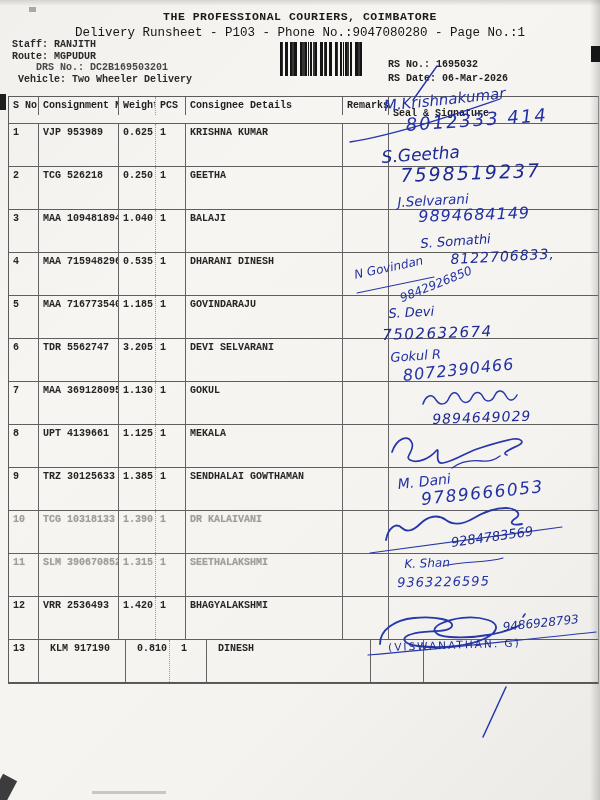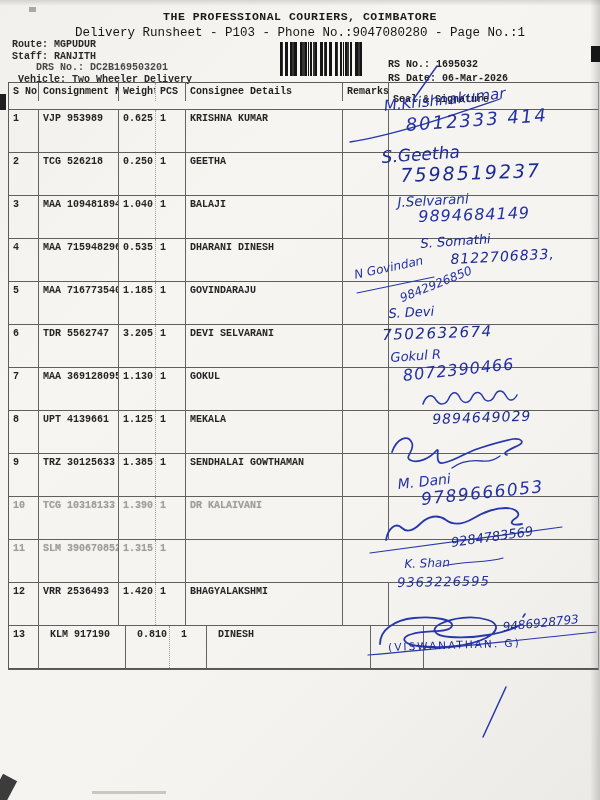--- a/index.html
+++ b/index.html
@@ -15,21 +15,21 @@
   .info-left .ln{white-space:pre;}
   .info-left .ln:nth-child(3){color:#4a4a4a;text-align:center;}
   .info-left .ln:nth-child(4){padding-left:6px;text-align:right;}
   .info-right{position:absolute;top:42px;left:388px;font-size:10px;font-weight:bold;color:#222;line-height:14px;margin-top:16px;}
   .barcode{position:absolute;left:280px;top:42px;width:83px;height:34px;background-color:#f7f6f3;
            background-image:
              repeating-linear-gradient(90deg,#141414 0 2px,rgba(0,0,0,0) 2px 5px),
              repeating-linear-gradient(90deg,#141414 0 1px,rgba(0,0,0,0) 1px 7px),
              repeating-linear-gradient(90deg,rgba(20,20,20,.85) 0 3px,rgba(0,0,0,0) 3px 11px);}
   
-  .tbl{position:absolute;left:8px;top:82px;width:589px;border:1px solid #5c5c5c;border-right-color:#8a8a8a;}
+  .tbl{position:absolute;left:8px;top:96px;width:589px;border:1px solid #5c5c5c;border-right-color:#8a8a8a;}
   .trow{display:grid;grid-template-columns:30px 80px 37px 30px 157px 46px auto;border-bottom:1px solid #5f5f5f;}
   .trow:last-child{border-bottom:1px solid #565656;gap:7px;}
   .tcell{border-right:1px solid #646464;padding:2px 3px 0 4px;font-size:10px;font-weight:bold;
          color:#252525;white-space:nowrap;overflow:hidden;}
   .tcell.c-weight{border-right:1px dotted #9b9b9b;}
   .tcell:last-child{border-right:none;}
   .thead-row .tcell{font-size:10px;color:#1f1f1f;padding-top:3px;height:15px;}
   .thead-row .c-sig{margin-top:8px;}
   .body-row{height:42px;}
   .body-row .tcell{padding-top:3px;}
@@ -58,22 +58,22 @@
 
 <div class="page">
 
   <div class="top-shade"></div>
   <div class="edge-shade"></div>
 
   <div class="doc-title">THE PROFESSIONAL COURIERS, COIMBATORE</div>
   <div class="doc-subtitle">Delivery Runsheet - P103 - Phone No.:9047080280 - Page No.:1</div>
 
   <div class="info-left">
+    <div class="ln">Staff: RANJITH</div>
     <div class="ln">Route: MGPUDUR</div>
-    <div class="ln">Staff: RANJITH</div>
     <div class="ln">DRS No.: DC2B169503201</div>
     <div class="ln">Vehicle: Two Wheeler Delivery</div>
   </div>
 
   <div class="barcode"></div>
 
   <div class="info-right">
     <div>RS No.: 1695032</div>
     <div>RS Date: 06-Mar-2026</div>
   </div>
@@ -176,20 +176,21 @@
         <div class="tcell c-pcs">1</div>
         <div class="tcell c-consignee">DR KALAIVANI</div>
         <div class="tcell c-remarks"></div>
         <div class="tcell c-sig"></div>
       </div>
       <div class="trow body-row row-faded">
         <div class="tcell c-sno">11</div>
         <div class="tcell c-consignment">SLM 390670852</div>
         <div class="tcell c-weight">1.315</div>
         <div class="tcell c-pcs">1</div>
+        <div class="tcell c-consignee">SEETHALAKSHMI</div>
         <div class="tcell c-remarks"></div>
         <div class="tcell c-sig"></div>
       </div>
       <div class="trow body-row">
         <div class="tcell c-sno">12</div>
         <div class="tcell c-consignment">VRR 2536493</div>
         <div class="tcell c-weight">1.420</div>
         <div class="tcell c-pcs">1</div>
         <div class="tcell c-consignee">BHAGYALAKSHMI</div>
         <div class="tcell c-remarks"></div>

